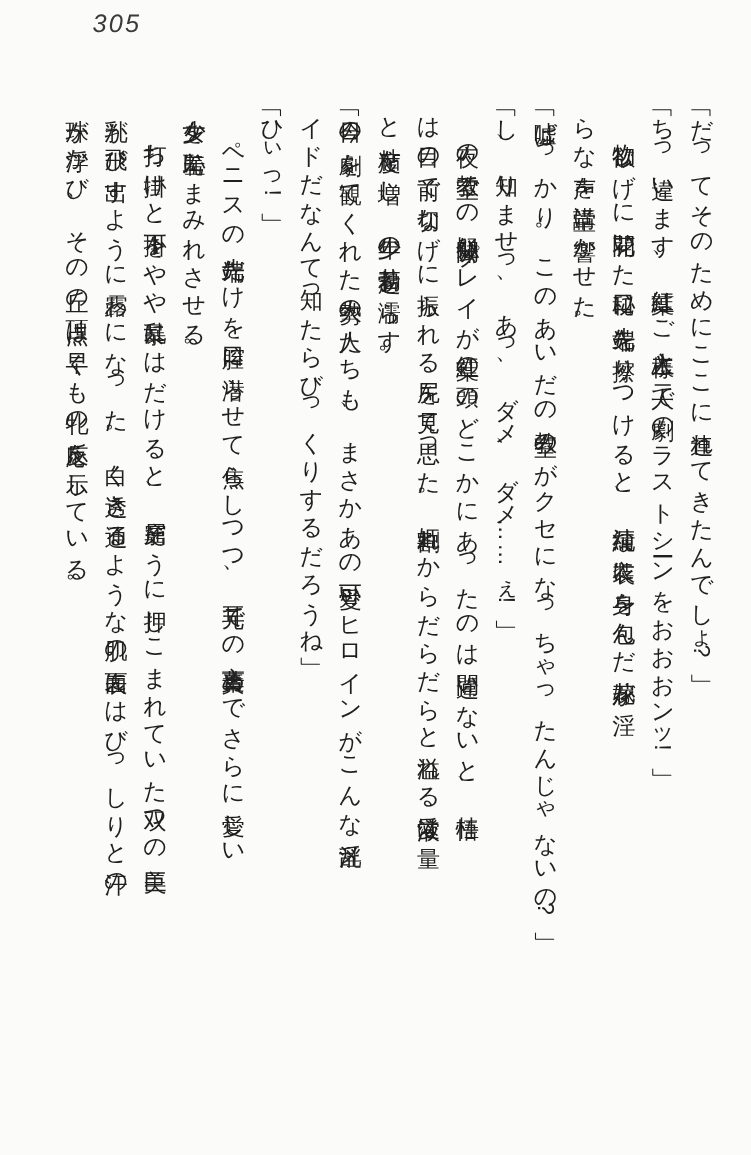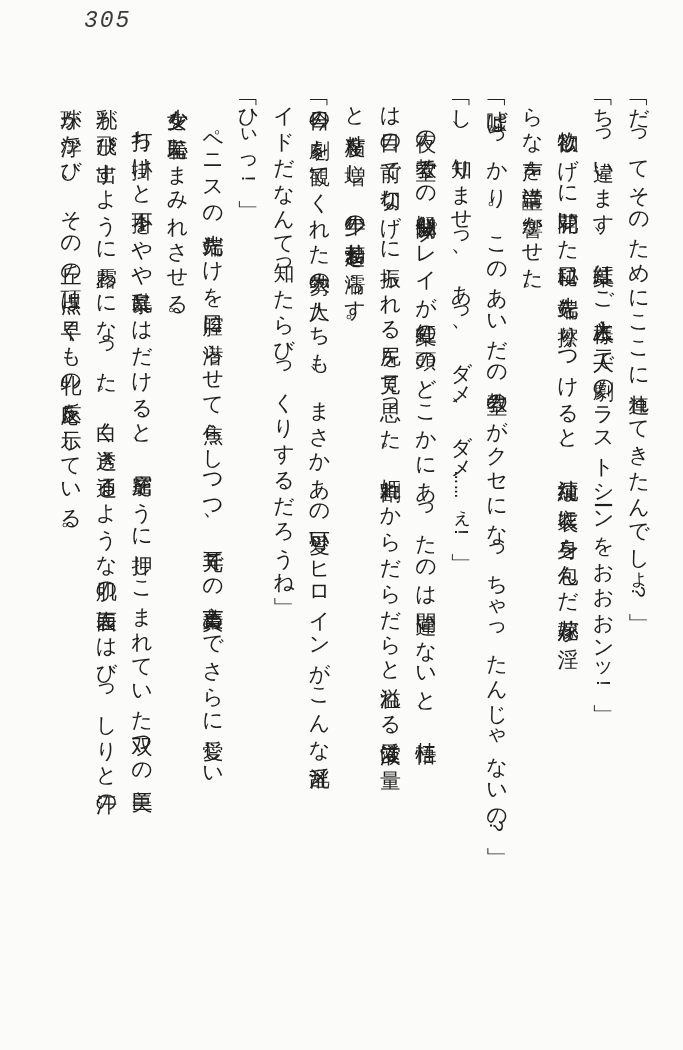--- a/index.html
+++ b/index.html
@@ -10,21 +10,21 @@
     width: 683px;
     height: 1050px;
     background: #fbfbfa;
     overflow: hidden;
   }
   .page {
     position: relative;
     width: 683px;
     height: 1050px;
     background: #fbfbfa;
-    font-family: Liberation Mono, monospace;
+    font-family: Liberation Sans, sans-serif;
     color: #1f1f1f;
   }
   .page-number {
     position: absolute;
     top: 8px;
     left: 84px;
     font-size: 23px;
     font-style: italic;
     color: #3a3a3a;
     letter-spacing: 2px;

